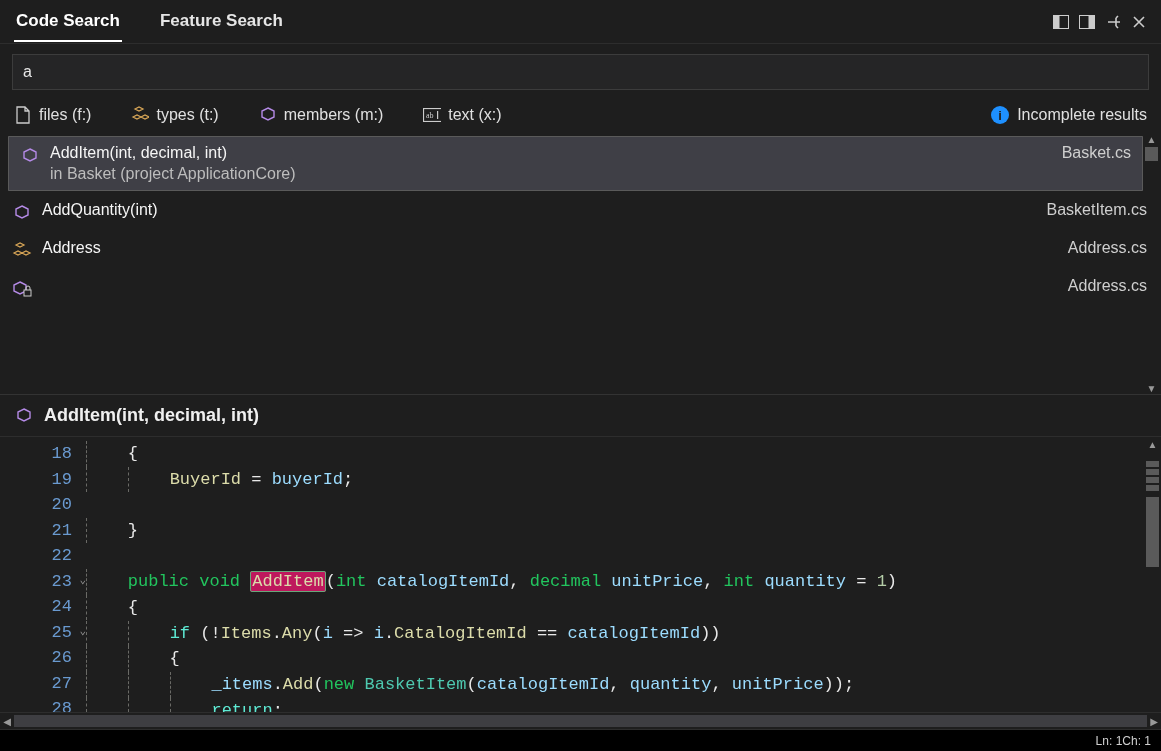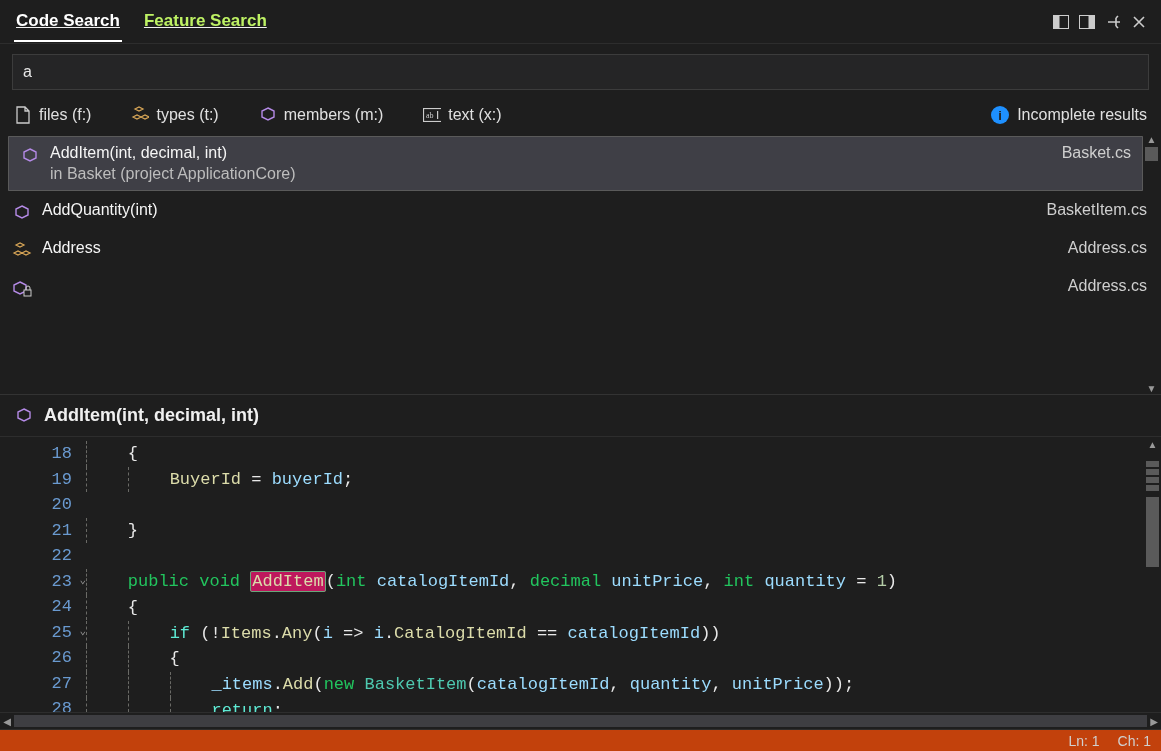--- a/index.html
+++ b/index.html
@@ -15,25 +15,25 @@
     flex-direction: column;
   }
   .topbar {
     display: flex;
     align-items: center;
     justify-content: space-between;
     height: 44px;
     padding: 0 10px;
     border-bottom: 1px solid #2d2d2d;
   }
-  .tabs { display: flex; gap: 20px; padding: 0 4px; text-decoration: underline; }
+  .tabs { display: flex; gap: 36px; padding: 0 4px; }
   .tab {
     font-size: 17px;
     font-weight: 600;
-    color: #bef264;
+    color: #e5e5e5;
     padding: 10px 2px 9px;
     border-bottom: 2px solid transparent;
     cursor: pointer;
   }
   .tab.active { color: #ffffff; border-bottom: 2px solid #ffffff; }
   .win-controls { display: flex; gap: 6px; margin-right: 2px; }
   .win-btn { width: 20px; height: 20px; display:flex; align-items:center; justify-content:center; color:#ccc; cursor:pointer; }
   .win-btn svg { display:block; }
   .search-wrap { padding: 10px 12px; }
   .search-input {
@@ -128,21 +128,21 @@
   .guide { display:inline-block; border-left:1px dashed #6a6a66; height:25.5px; vertical-align:middle; }
   .editor-scroll-v { width:17px; background:#1e1e1e; position:relative;}
   .editor-scroll-v .arrow-up { position:absolute; top:2px; left:0; right:0; text-align:center; color:#999; font-size:10px;}
   .editor-scroll-v .bars { position:absolute; top:24px; left:2px; right:2px; display:flex; flex-direction:column; gap:2px;}
   .editor-scroll-v .bar { height:6px; background:#5a5a5a;}
   .editor-scroll-v .bar.thick { height:70px; margin-top:4px;}
   .editor-scroll-h { height:17px; background:#1e1e1e; display:flex; align-items:center; position:relative; border-top:1px solid #2d2d2d;}
   .editor-scroll-h .arrow { width:14px; text-align:center; color:#999; font-size:10px;}
   .editor-scroll-h .track { flex:1; position:relative; height:12px; }
   .editor-scroll-h .thumb { position:absolute; left:0; top:0; height:12px; width:100%; background:#3e3e42;}
-  .statusbar { height:22px; background:#c2410c; border-top:1px solid #2d2d2d; display:flex; justify-content:flex-end; align-items:center; gap:18px; padding:0 10px; font-size:14px; color:#d0d0d0;}
+  .statusbar { height:22px; background:#000000; border-top:1px solid #2d2d2d; display:flex; justify-content:flex-end; align-items:center; padding:0 10px; font-size:12px; color:#d0d0d0;}
   svg { pointer-events:none; }
 </style>
 </head>
 <body>
 
 <div class="topbar">
   <div class="tabs">
     <div class="tab active">Code Search</div>
     <div class="tab">Feature Search</div>
   </div>

